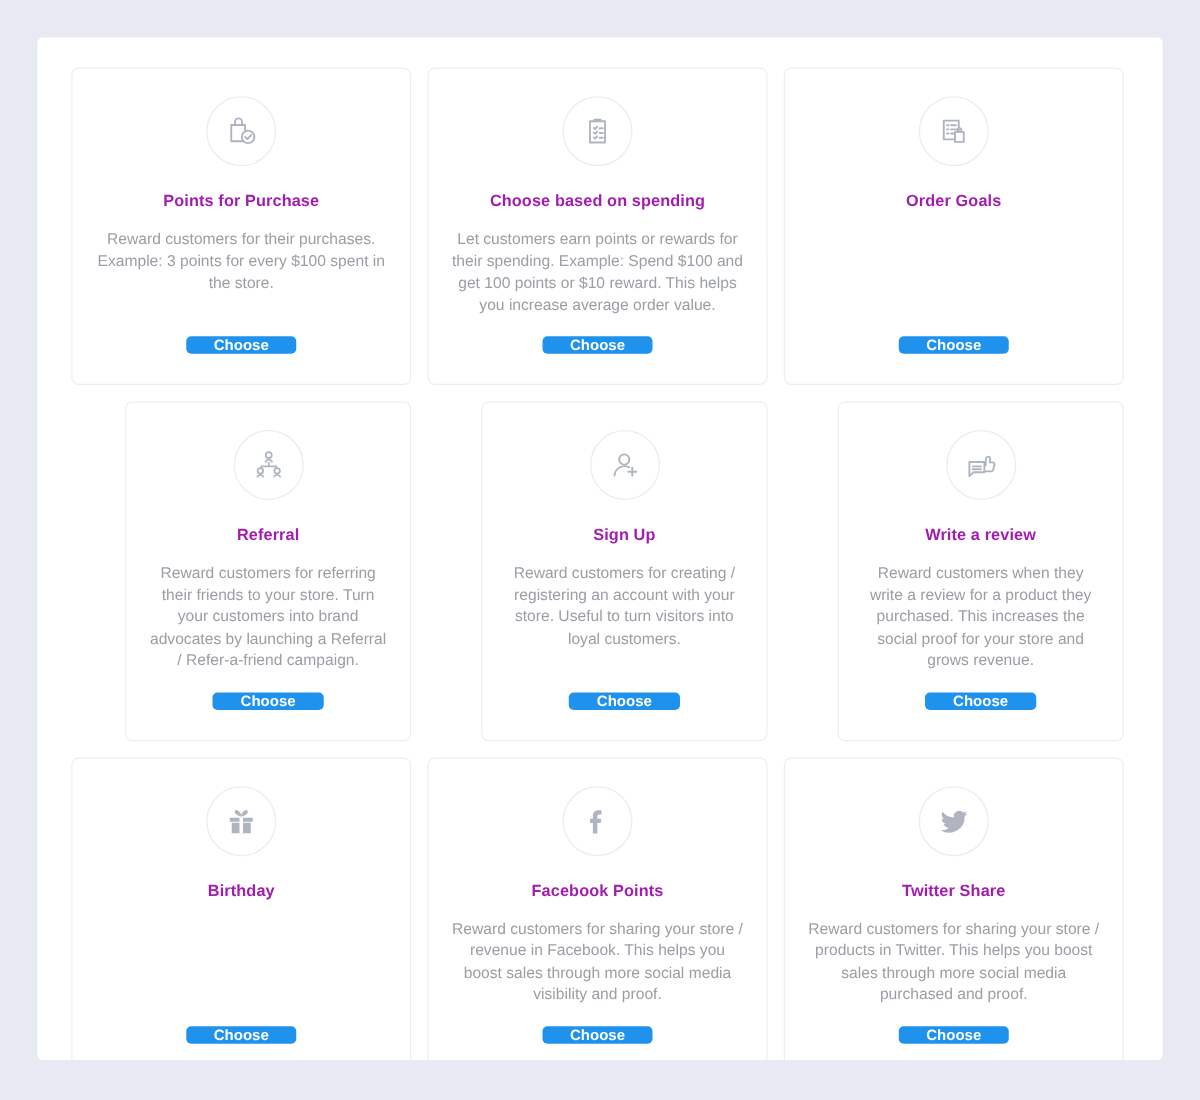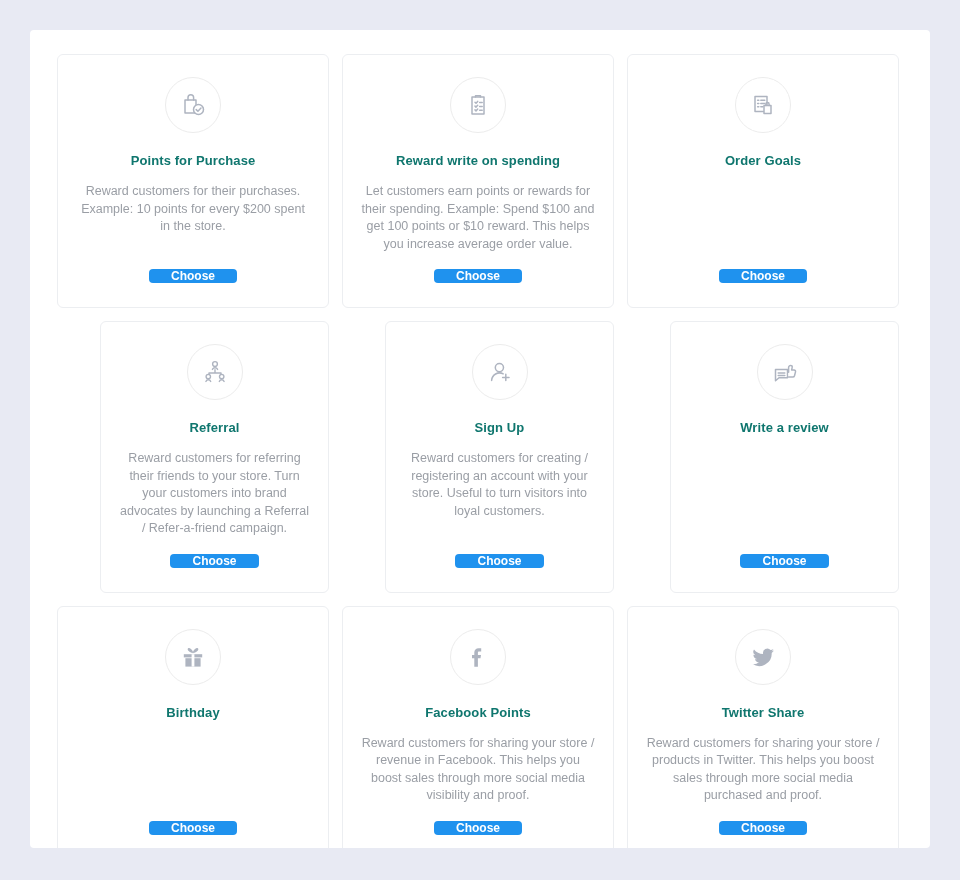--- a/index.html
+++ b/index.html
@@ -71,21 +71,21 @@
     margin-bottom: 19px;
   }
 
   .icon-circle svg {
     display: block;
   }
 
   .card-title {
     font-size: 13px;
     font-weight: bold;
-    color: #0f766e;
+    color: #a21caf;
     line-height: 17px;
     margin-bottom: 14px;
     letter-spacing: 0.1px;
   }
 
   .card-desc {
     font-size: 12.5px;
     color: #9a9ea5;
     line-height: 17.5px;
     margin-bottom: 16px;
@@ -117,38 +117,38 @@
       <div class="card row-1">
         <div class="icon-circle">
           <svg width="28" height="28" viewBox="0 0 28 28" fill="none" stroke="#aeb4c0" stroke-width="1.5" stroke-linecap="round" stroke-linejoin="round">
             <path d="M6 9h11v13H6z"></path>
             <path d="M9 9V6.5a2.8 2.8 0 0 1 5.6 0V9"></path>
             <circle cx="19.5" cy="18.5" r="5" fill="#ffffff"></circle>
             <path d="M17.2 18.6l1.7 1.7 3.1-3.3"></path>
           </svg>
         </div>
         <div class="card-title">Points for Purchase</div>
-        <div class="card-desc">Reward customers for their purchases. Example: 10 points for every $200 spent in the store.</div>
+        <div class="card-desc">Reward customers for their purchases. Example: 3 points for every $100 spent in the store.</div>
         <button class="choose-btn">Choose</button>
       </div>
 
       <div class="card row-1">
         <div class="icon-circle">
           <svg width="28" height="28" viewBox="0 0 28 28" fill="none" stroke="#aeb4c0" stroke-width="1.5" stroke-linecap="round" stroke-linejoin="round">
             <path d="M8 6h12v17H8z"></path>
             <path d="M11.5 6V4.8h5V6"></path>
             <path d="M11 11.3l1 1 1.7-1.9"></path>
               <path d="M15.6 11.6h2.6"></path>
             <path d="M11 15.1l1 1 1.7-1.9"></path>
               <path d="M15.6 15.4h2.6"></path>
             <path d="M11 18.9l1 1 1.7-1.9"></path>
               <path d="M15.6 19.2h2.6"></path>
           </svg>
         </div>
-        <div class="card-title">Reward write on spending</div>
+        <div class="card-title">Choose based on spending</div>
         <div class="card-desc">Let customers earn points or rewards for their spending. Example: Spend $100 and get 100 points or $10 reward. This helps you increase average order value.</div>
         <button class="choose-btn">Choose</button>
       </div>
 
       <div class="card row-1">
         <div class="icon-circle">
           <svg width="28" height="28" viewBox="0 0 28 28" fill="none" stroke="#aeb4c0" stroke-width="1.5" stroke-linecap="round" stroke-linejoin="round">
             <path d="M6 5.5h12v15H6z"></path>
             <path d="M8.6 9.2h1.2M11.8 9.2h4"></path>
             <path d="M8.6 12.5h1.2M11.8 12.5h4"></path>
@@ -193,20 +193,21 @@
 
       <div class="card row-2">
         <div class="icon-circle">
           <svg width="28" height="28" viewBox="0 0 28 28" fill="none" stroke="#aeb4c0" stroke-width="1.5" stroke-linecap="round" stroke-linejoin="round">
             <path d="M4.5 11.6h12v8.2H8l-3.5 3v-3h0z"></path>
             <path d="M7.2 15.1h6.6M7.2 17.4h6.6"></path>
             <path d="M17.6 14.3V9.4a2 2 0 0 1 3.3-1.5c.5.5.4 1.2.2 2l-.5 2h2.4a1.6 1.6 0 0 1 1.5 2l-1 3.9a1.8 1.8 0 0 1-1.8 1.3h-4.1" fill="#ffffff"></path>
           </svg>
         </div>
         <div class="card-title">Write a review</div>
+        <div class="card-desc">Reward customers when they write a review for a product they purchased. This increases the social proof for your store and grows revenue.</div>
         <button class="choose-btn">Choose</button>
       </div>
 
       <div class="card row-3">
         <div class="icon-circle">
           <svg width="28" height="28" viewBox="0 0 28 28" fill="#aeb4c0" stroke="none">
             <path d="M4.8 11.2h18.4v3.2H4.8z"></path>
             <path d="M6.4 15.2h15.2v8.4H6.4z"></path>
             <rect x="12.6" y="11.2" width="2.8" height="12.4" fill="#ffffff"></rect>
             <path d="M13.9 10.2c-1.6-.1-3.6-1.3-4.7-2.6-.9-1.1-.6-2.3.5-2.5 1.3-.2 3 1.3 4.2 3.3v1.8z"></path>

